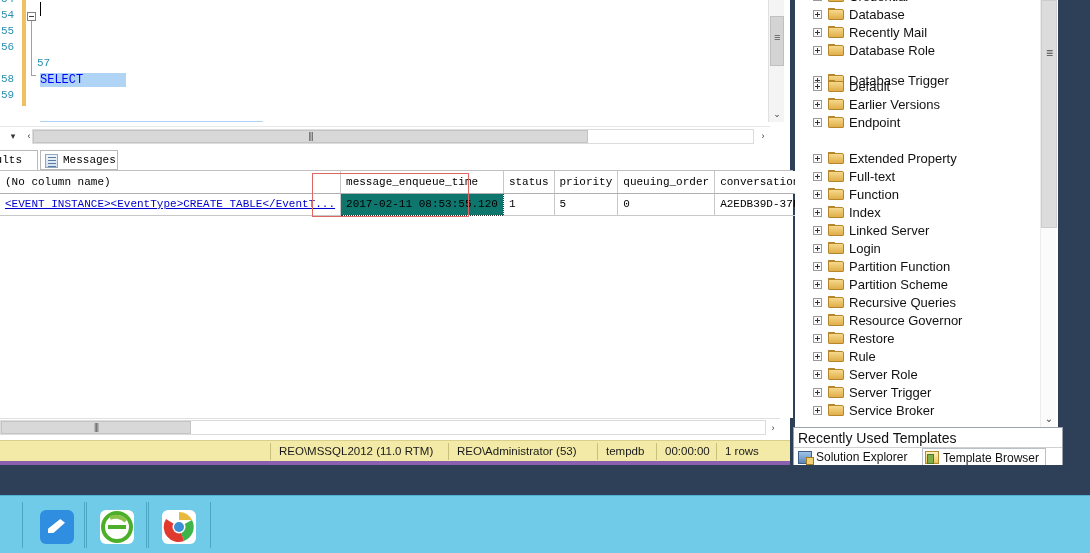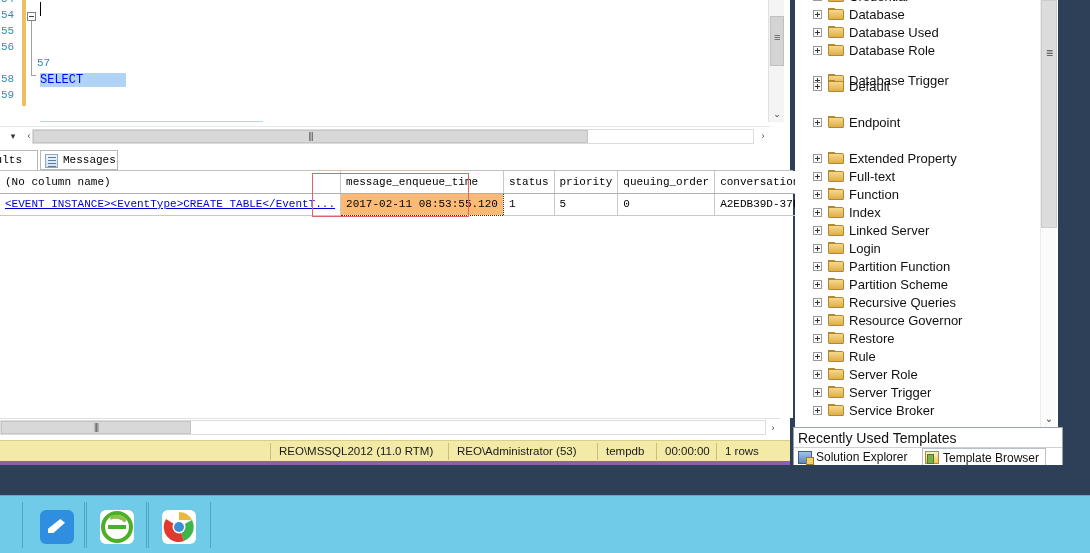--- a/index.html
+++ b/index.html
@@ -134,21 +134,21 @@
   }
   table.rgrid { border-collapse:collapse; table-layout:fixed; }
   table.rgrid th, table.rgrid td {
     font-family:"Liberation Mono", monospace; font-size:11px;
     border-right:1px solid #c8c8c8; border-bottom:1px solid #c8c8c8;
     height:22px; padding:0 5px; text-align:left; font-weight:normal;
     overflow:hidden; white-space:nowrap; color:#000;
   }
   table.rgrid th { background:#ffffff; border-bottom:1px solid #b0b0b0; }
   .xmlcell { color:#0000cc; text-decoration:underline; }
-  td.selcell { background:#fdba74; border:1px dotted #333 !important; }
+  td.selcell { background:#0f766e; border:1px dotted #333 !important; }
   #redbox {
     position:absolute; left:312px; top:2px; width:157px; height:44px;
     border:1px solid #e06666; pointer-events:none;
   }
 
   
   #reshs {
     position:absolute; left:0; top:418px; width:780px; height:18px;
     background:#ffffff; border-top:1px solid #e0e0e0;
   }
@@ -406,21 +406,21 @@
         <span class="back"></span>
       </span>
       <span class="oelbl">Database</span>
     </div>
     <div class="oerow" style="top: 24px;">
       <span class="oeexp"></span>
       <span class="oefold">
         <span class="tab"></span>
         <span class="back"></span>
       </span>
-      <span class="oelbl">Database Used</span>
+      <span class="oelbl">Recently Mail</span>
     </div>
     <div class="oerow" style="top: 42px;">
       <span class="oeexp"></span>
       <span class="oefold">
         <span class="tab"></span>
         <span class="back"></span>
       </span>
       <span class="oelbl">Database Role</span>
     </div>
     <div class="oerow" style="top: 72px; text-align: right;">
@@ -431,20 +431,28 @@
       </span>
       <span class="oelbl">Database Trigger</span>
     </div>
     <div class="oerow" style="top: 78px;">
       <span class="oeexp"></span>
       <span class="oefold">
         <span class="tab"></span>
         <span class="back"></span>
       </span>
       <span class="oelbl">Default</span>
+    </div>
+    <div class="oerow" style="top: 96px;">
+      <span class="oeexp"></span>
+      <span class="oefold">
+        <span class="tab"></span>
+        <span class="back"></span>
+      </span>
+      <span class="oelbl">Earlier Versions</span>
     </div>
     <div class="oerow" style="top: 114px;">
       <span class="oeexp"></span>
       <span class="oefold">
         <span class="tab"></span>
         <span class="back"></span>
       </span>
       <span class="oelbl">Endpoint</span>
     </div>
     <div class="oerow" style="top: 150px;">

